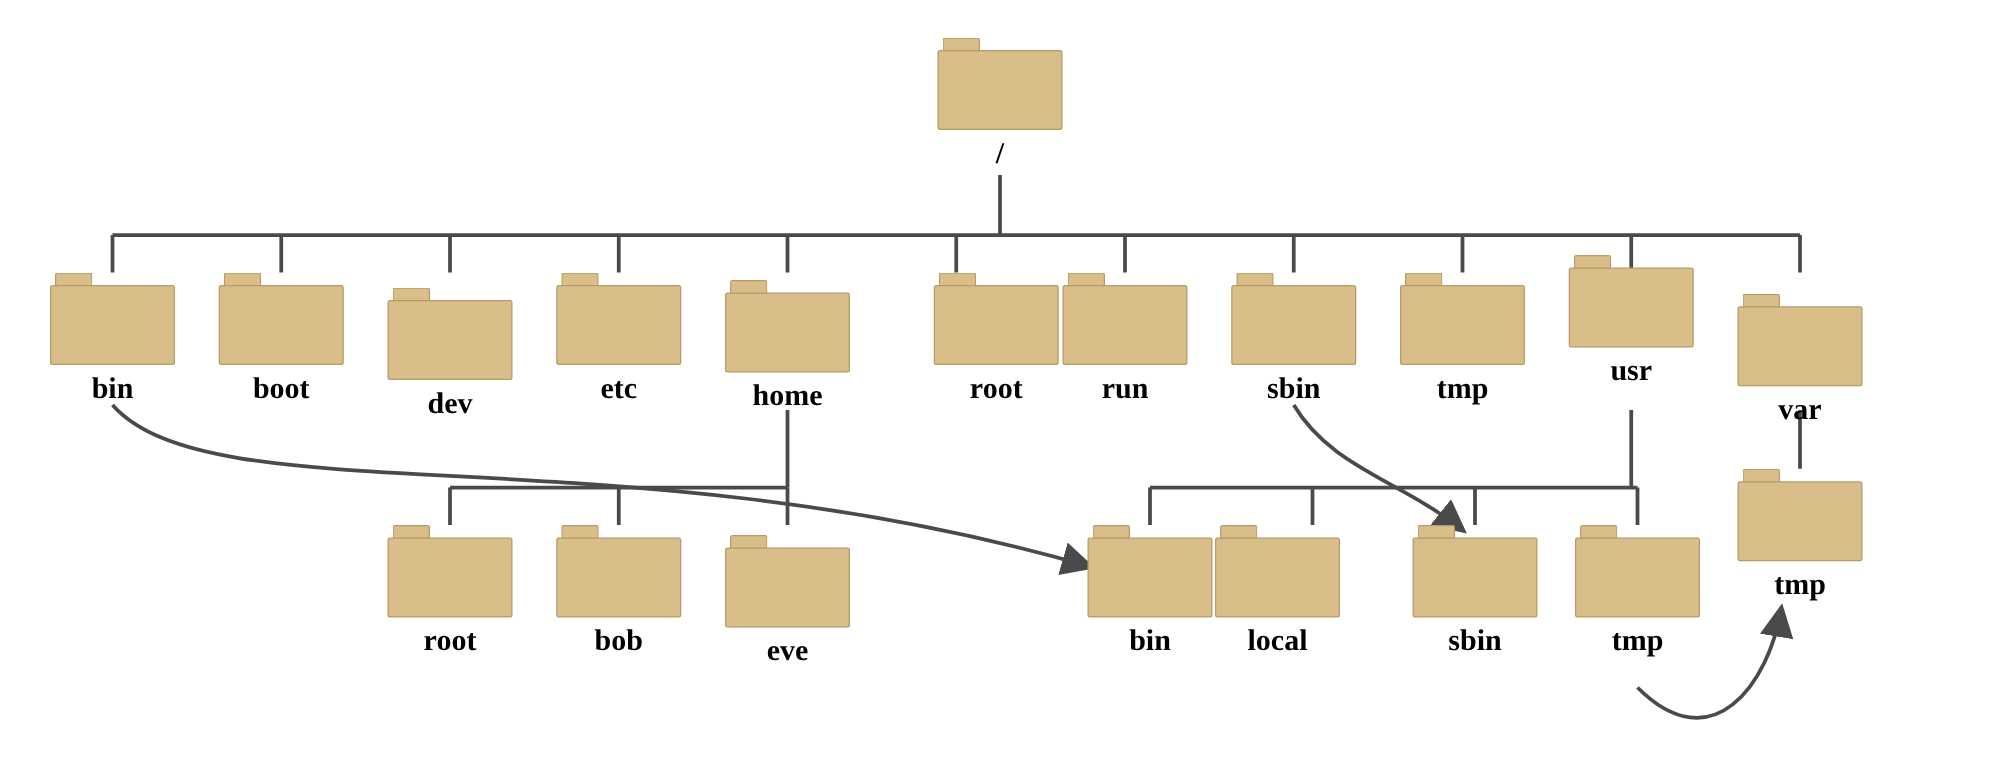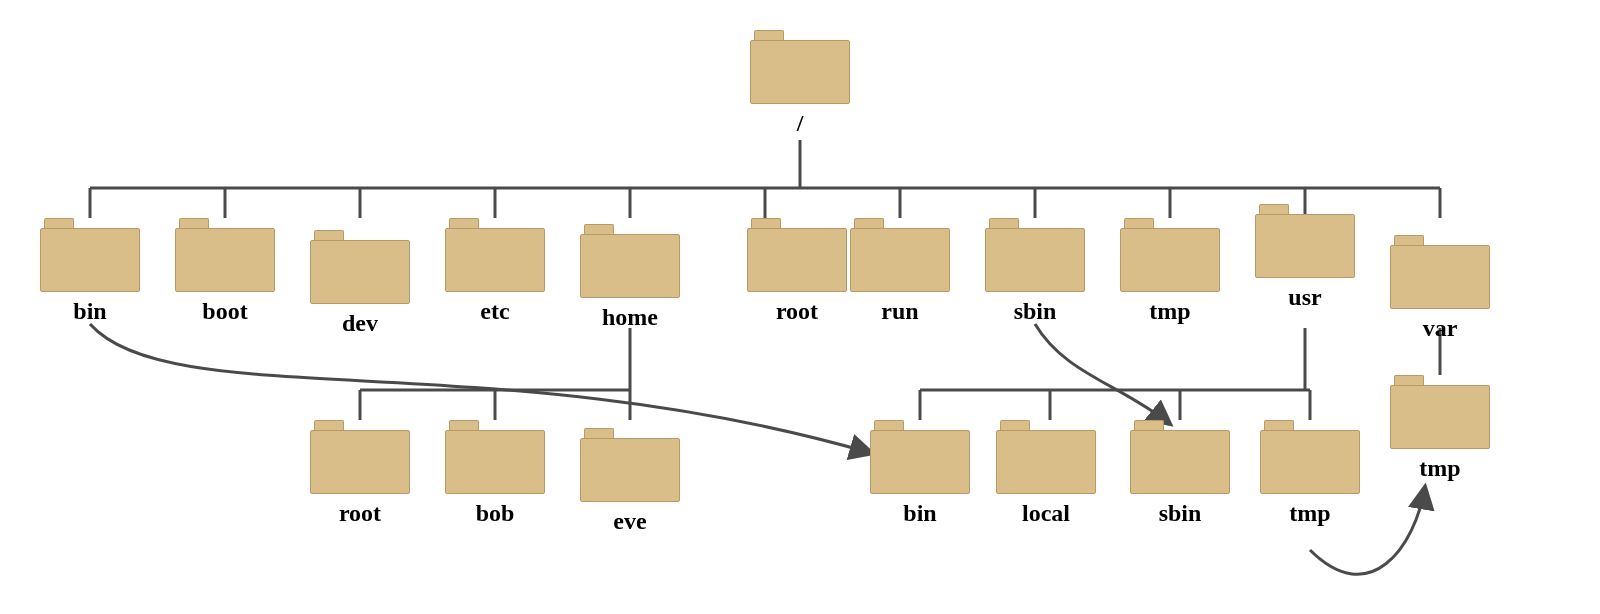--- a/index.html
+++ b/index.html
@@ -213,21 +213,21 @@
         </div>
         <div class="label">eve</div>
       </div>
       <div class="node" style="left: 870px; top: 420px;">
         <div class="folder">
           <div class="tab"></div>
           <div class="body"></div>
         </div>
         <div class="label">bin</div>
       </div>
-      <div class="node" style="left: 996px; top: 420px;">
+      <div class="node" style="left: 972px; top: 420px;">
         <div class="folder">
           <div class="tab"></div>
           <div class="body"></div>
         </div>
         <div class="label">local</div>
       </div>
       <div class="node" style="left: 1130px; top: 420px;">
         <div class="folder">
           <div class="tab"></div>
           <div class="body"></div>

